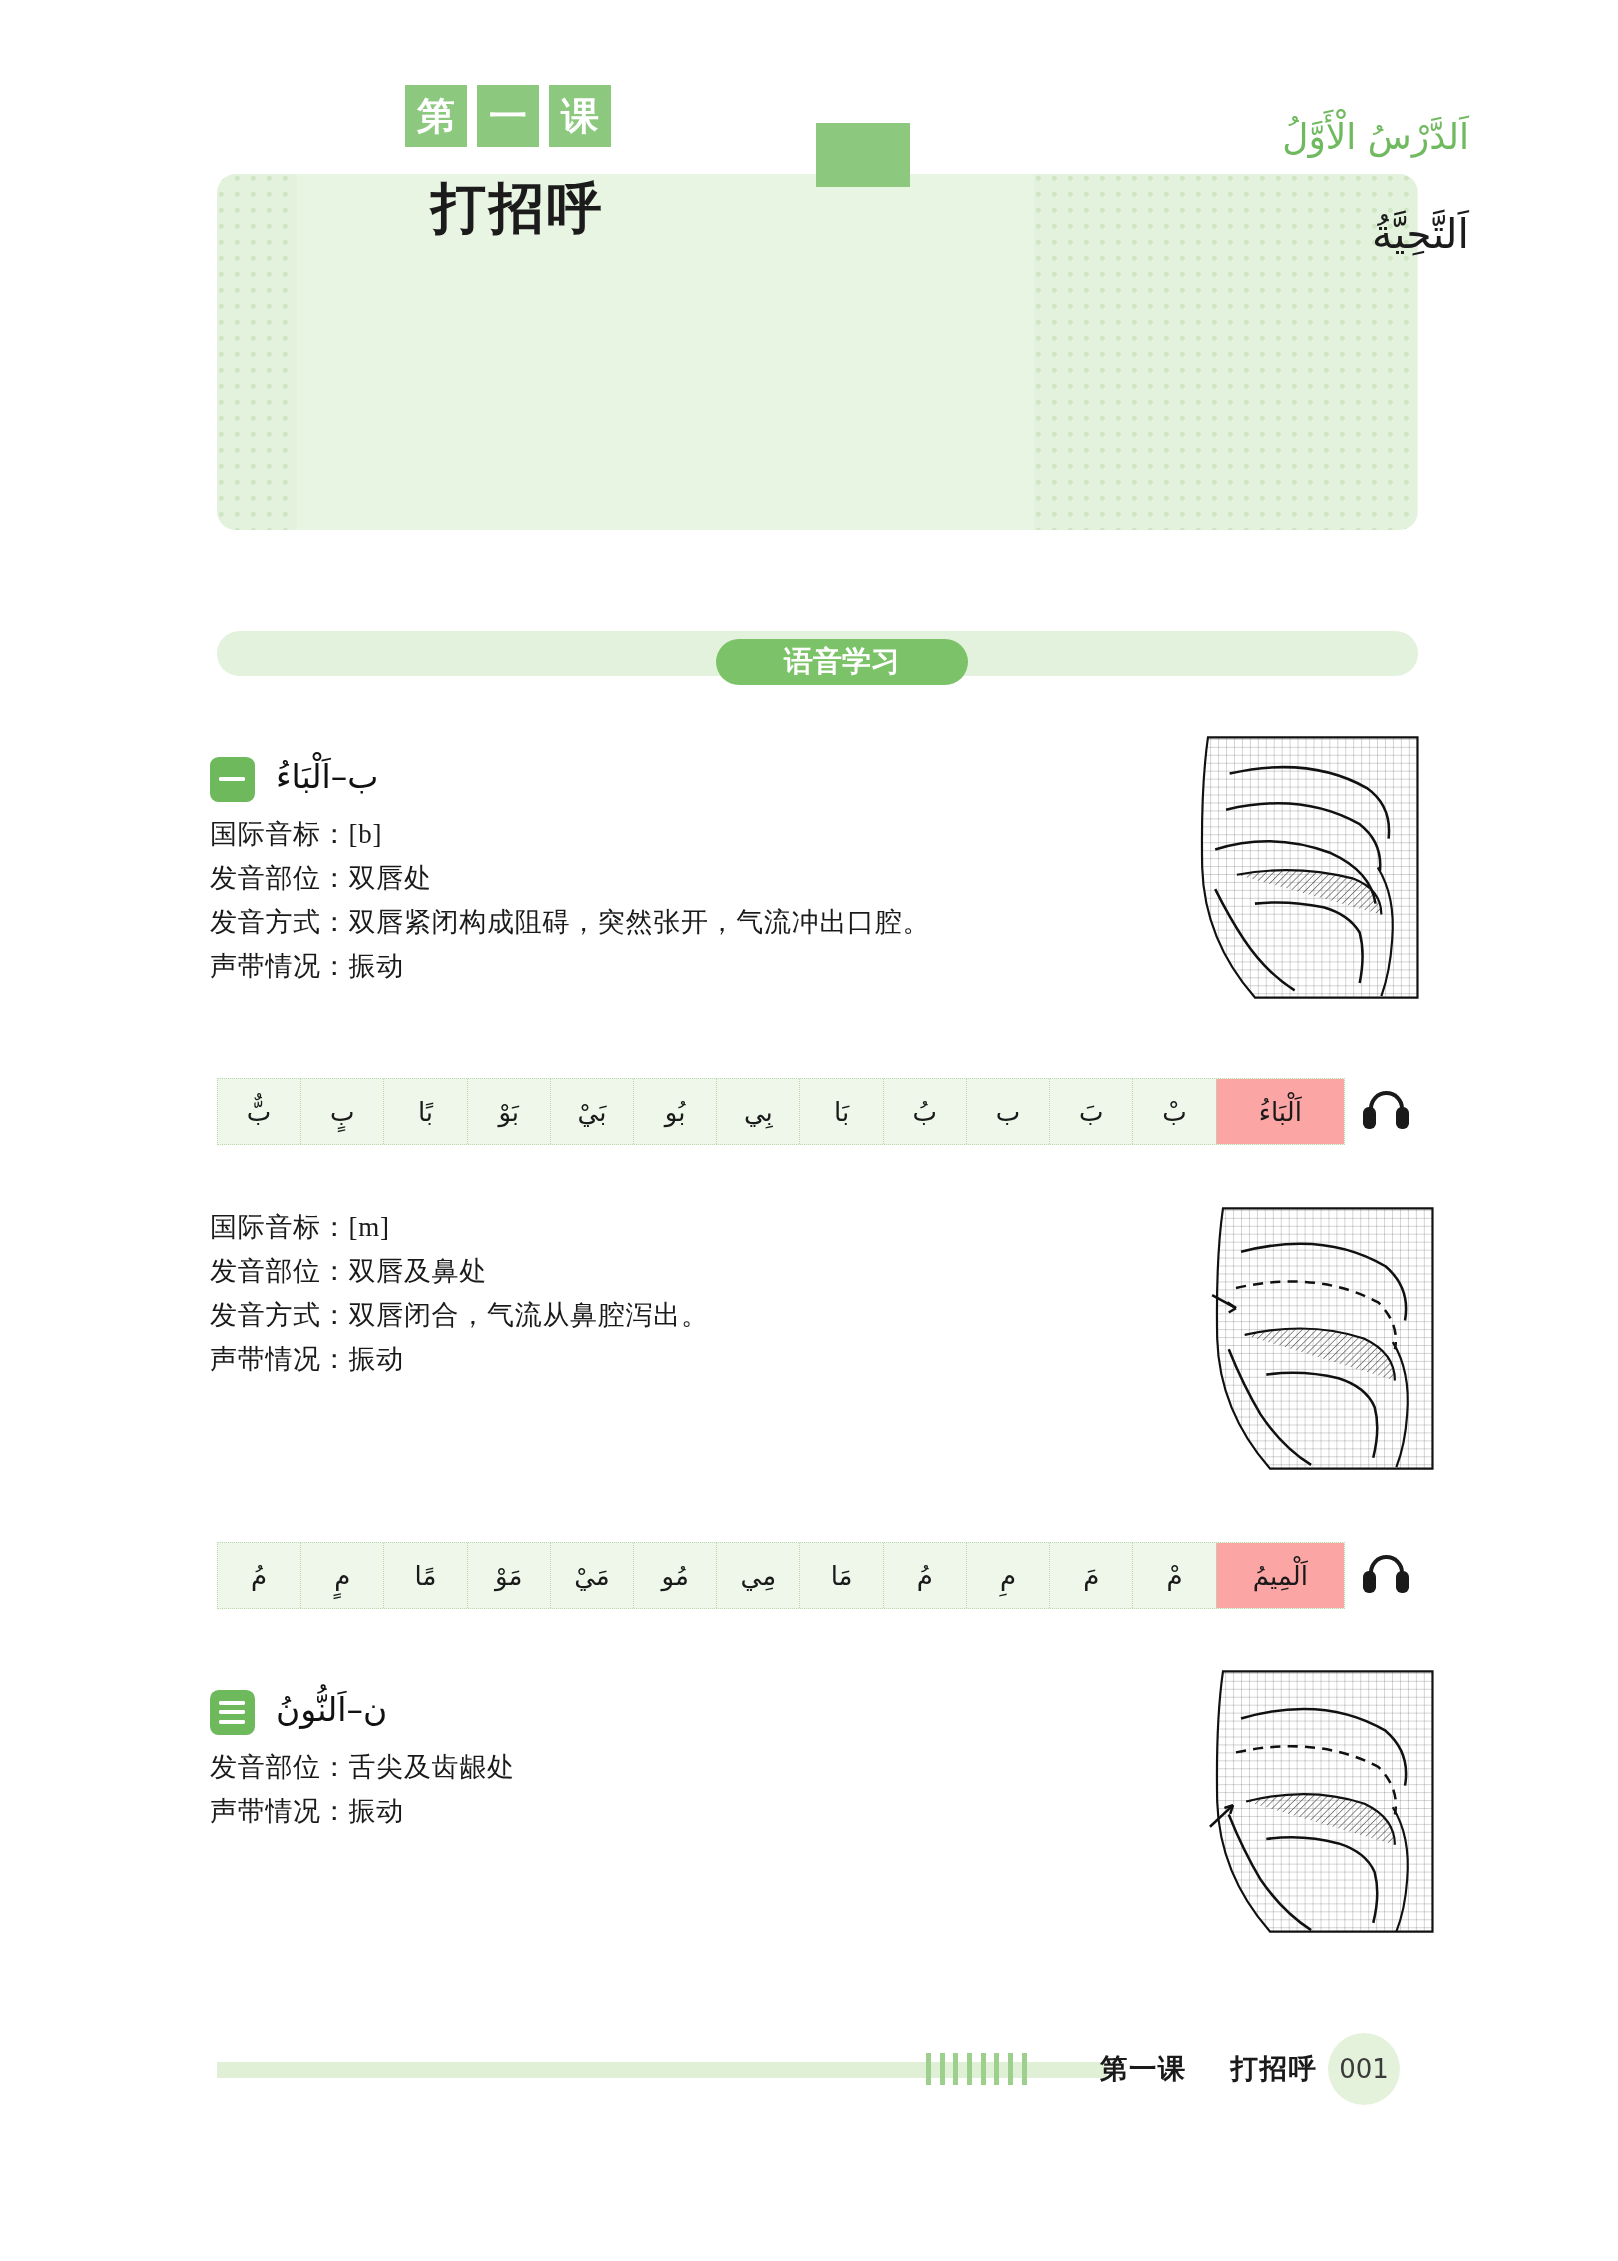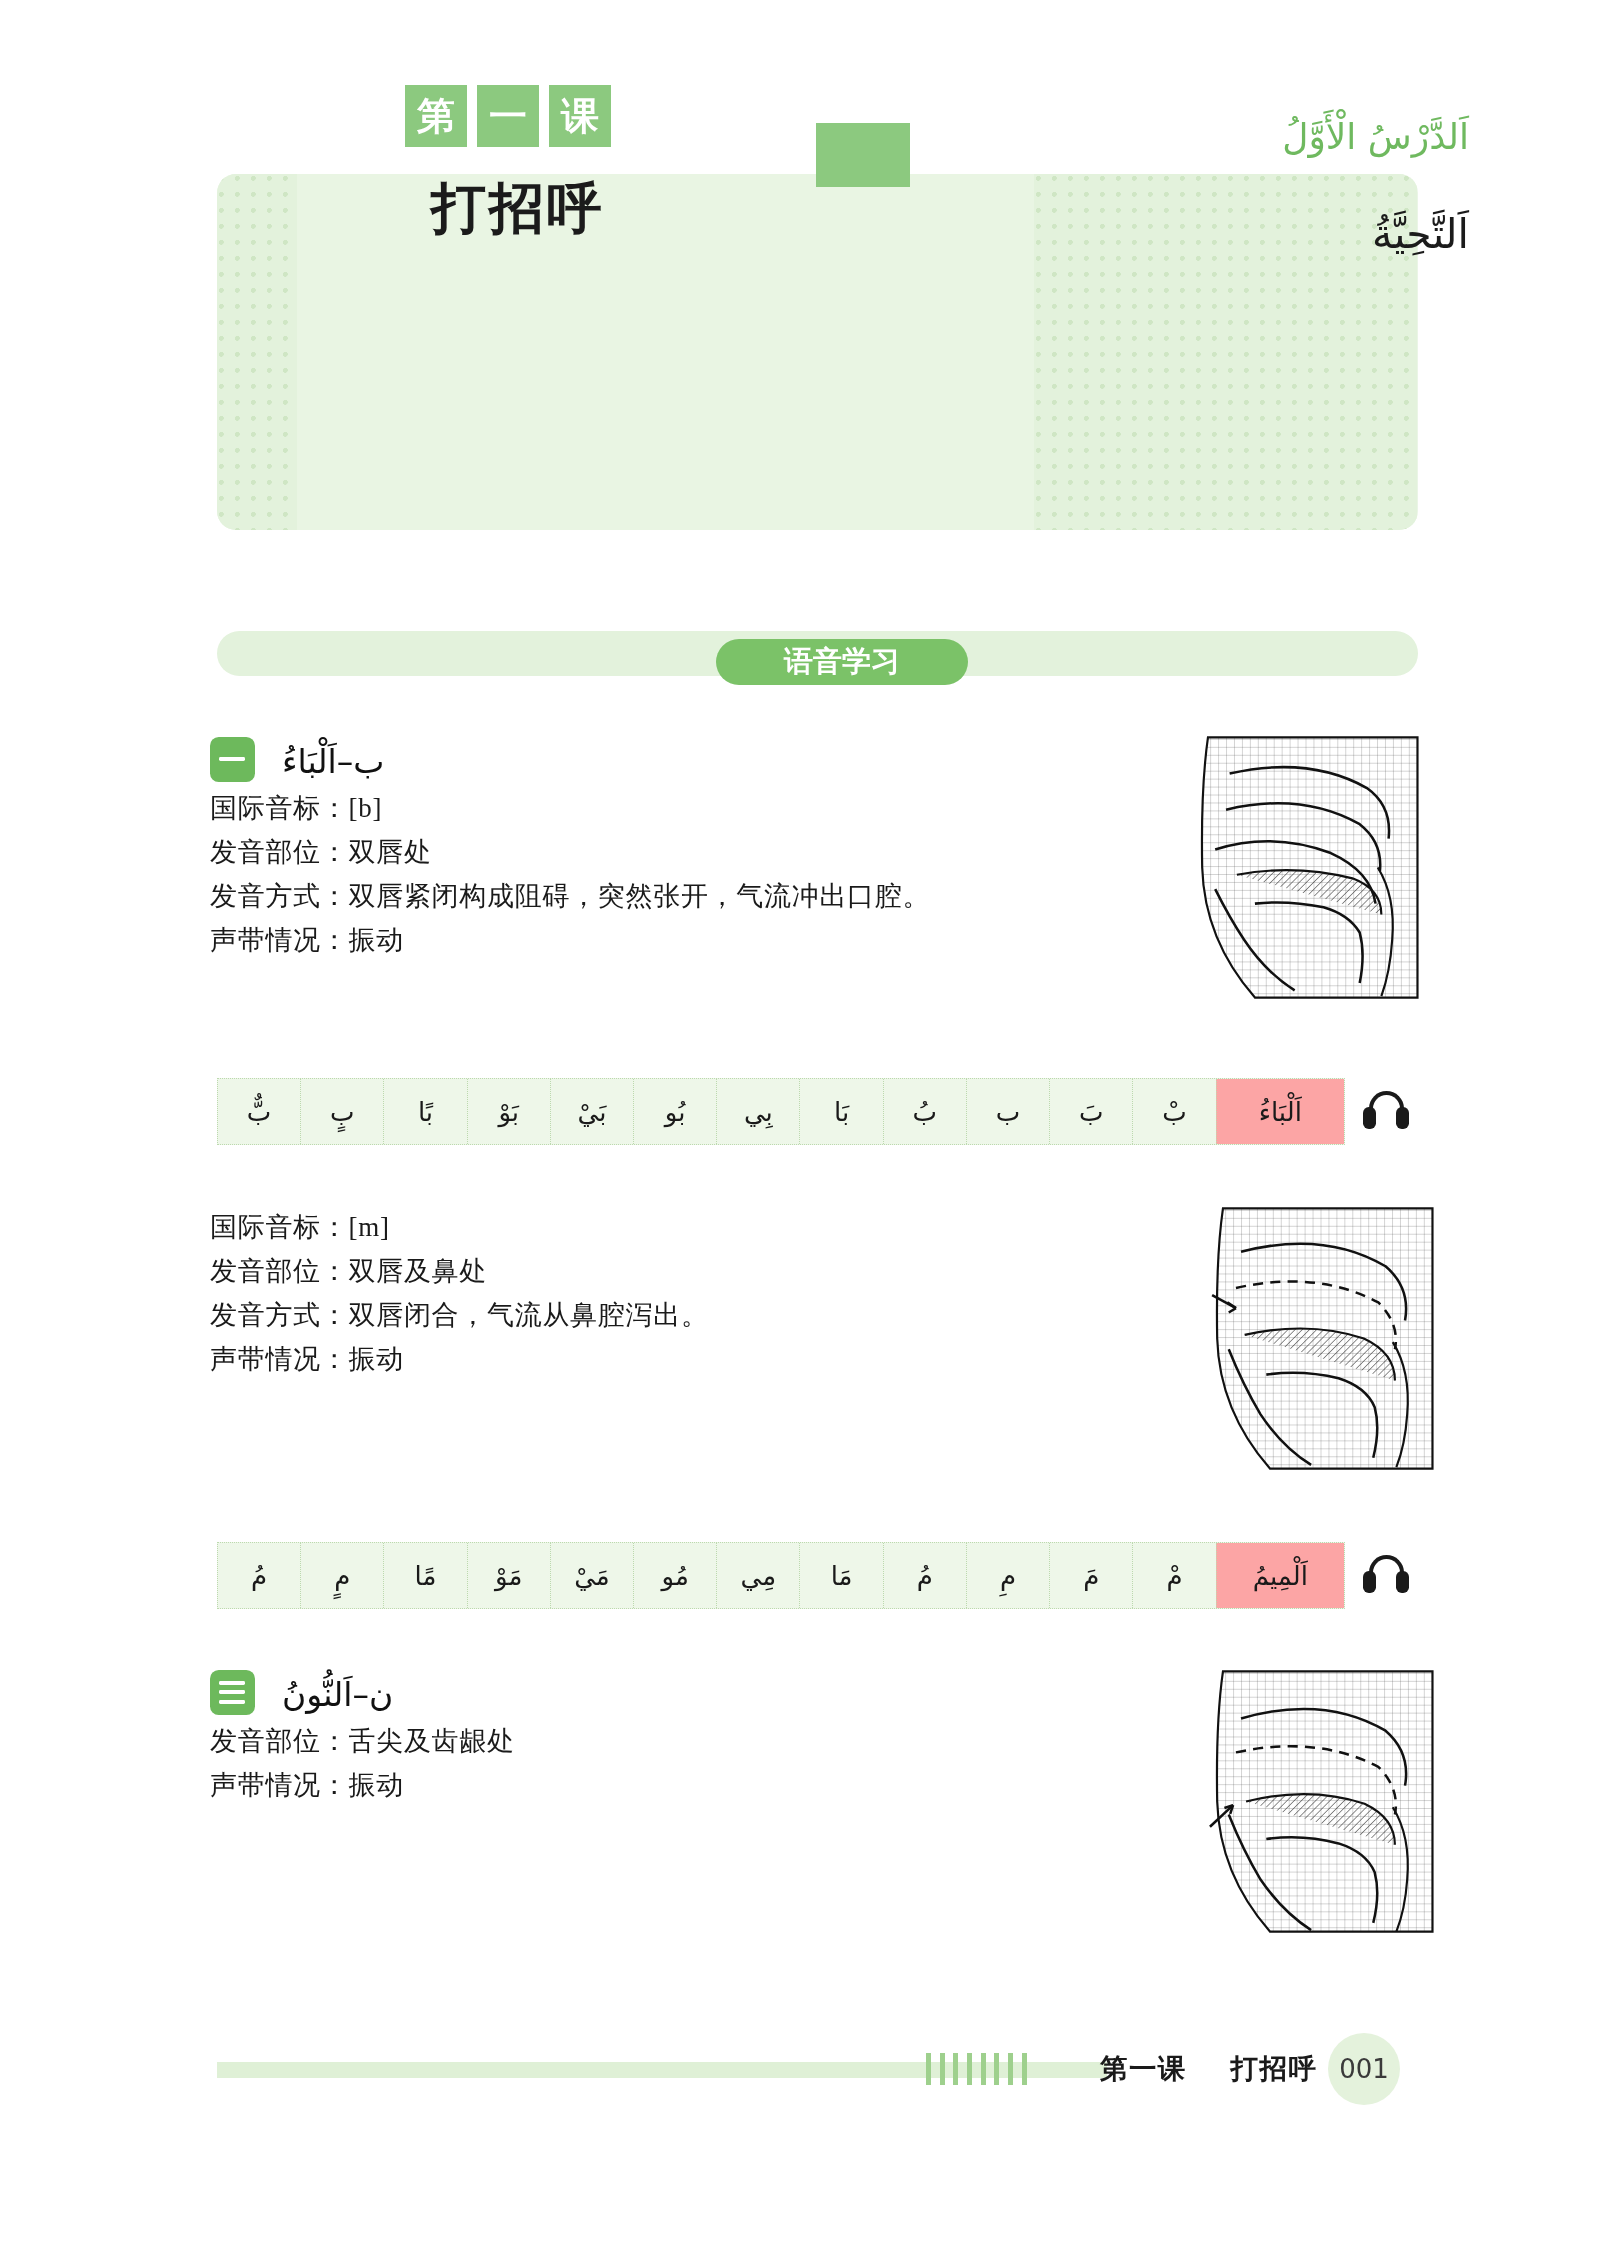--- a/index.html
+++ b/index.html
@@ -152,23 +152,24 @@
   }
 
   
   .letter-block { position: absolute; left: 210px; width: 1013px; }
   .lb1 { top: 731px; }
   .lb2 { top: 1201px; }
   .lb3 { top: 1664px; }
 
   .lb-head {
     display: flex;
-    align-items: flex-end;
-    gap: 27px;
+    align-items: flex-start;
+    gap: 21px;
     height: 51px;
+    margin-top: 26px;
   }
   .num-badge {
     width: 45px; height: 45px;
     background: #6db95c;
     border-radius: 8.7px;
     position: relative;
     flex: none;
   }
   .num-badge i {
     position: absolute;

